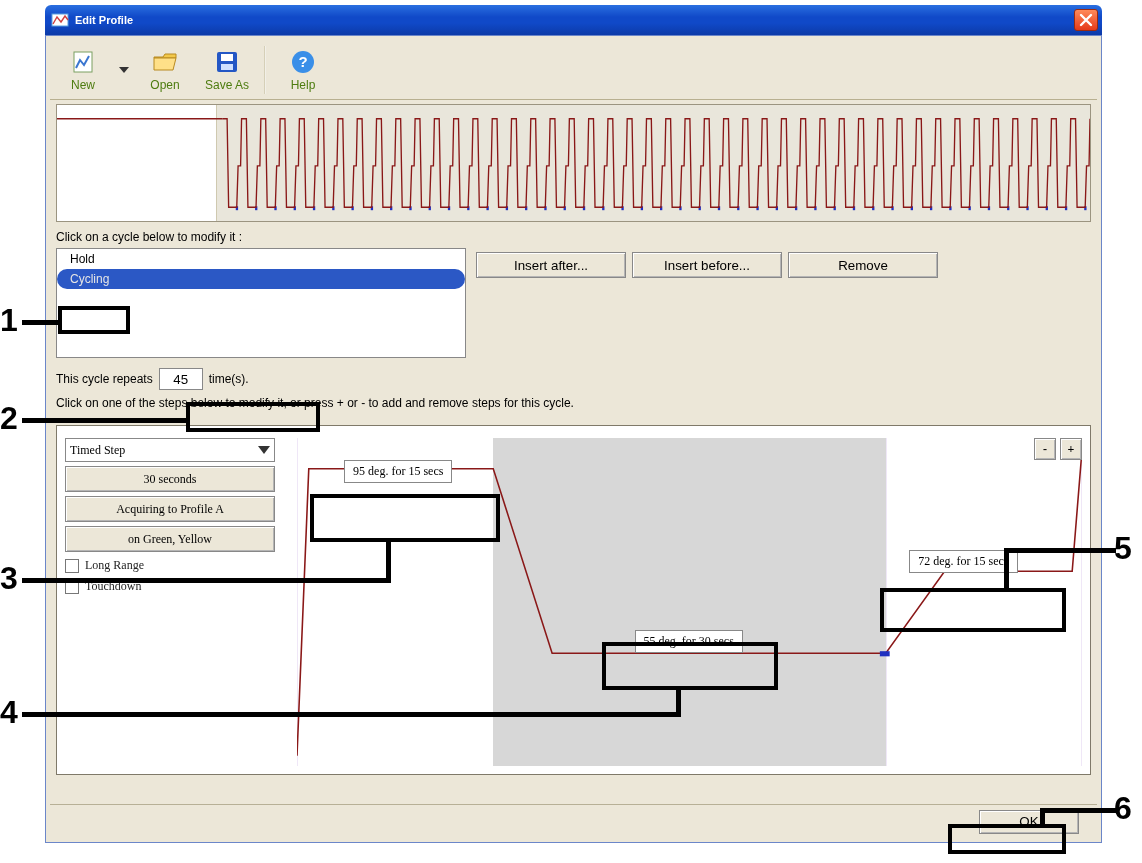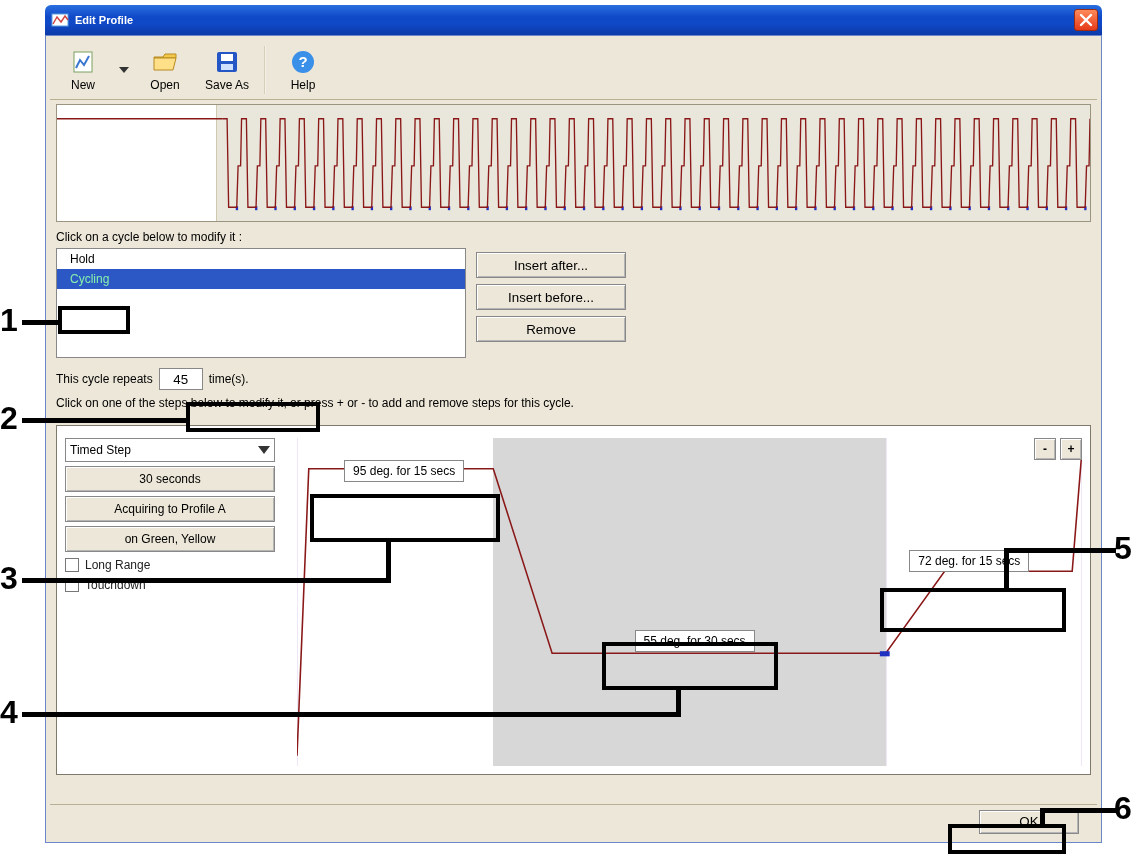--- a/index.html
+++ b/index.html
@@ -20,48 +20,48 @@
   .window { position:absolute; left:45px; top:35px; right:40px; bottom:20px;
     background:#ece7d8; border:1px solid #6b86c9; }
   .inner { position:absolute; inset:4px; background:#ece7d8; }
 
   
   .toolbar { height:60px; background:#ece7d8; border-bottom:1px solid #b8b090; display:flex;
     align-items:center; padding:2px 4px; gap:4px; }
   .tbtn { width:58px; height:56px; display:flex; flex-direction:column; align-items:center;
     justify-content:center; gap:2px; border:1px solid transparent; }
   .tbtn .ico { width:28px; height:28px; display:flex; align-items:center; justify-content:center; }
-  .tbtn .lbl { font-size:12px; color:#000000; }
+  .tbtn .lbl { font-size:12px; color:#4d7c0f; }
   .tdrop { width:16px; height:56px; display:flex; align-items:center; justify-content:center; }
   .sep { width:2px; height:48px; background:linear-gradient(to right,#c8c0a0,#fff); margin:0 4px; }
 
   .info { margin:6px 6px 4px 6px; color:#111; }
 
   
   .overview { margin:4px 6px; height:118px; border:1px solid #9b9480; background:#e9e6db; position:relative; overflow:hidden; }
   .overview .holdseg { position:absolute; left:0; top:0; width:160px; height:100%; background:#fff; border-right:1px solid #cfc9b0; }
 
   
   .cy-label { margin:8px 6px 4px 6px; }
   .cyclerow { display:flex; gap:10px; margin:0 6px; }
   .cyclelist { width:410px; height:110px; background:#fff; border:1px solid #888; position:relative; }
   .cyclelist .row { padding:3px 13px; }
-  .cyclelist .sel { background:#2b58c5; color:#86efac; }
-  .cyclebtns { display:flex; flex-direction:column; gap:6px; padding-top:4px; }
+  .cyclelist .sel { background:#2b58c5; color:#e5e5e5;border-radius:10px; }
+  .cyclebtns { display:flex; flex-direction:row; gap:6px; padding-top:4px; }
   .wbtn { min-width:150px; height:26px; background:#ece7d8; border:1px solid #888;
     box-shadow:inset 1px 1px 0 #fff, inset -1px -1px 0 #b5b5b5; padding:0 10px; }
 
   
   .reprow { margin:10px 6px 6px 6px; display:flex; align-items:center; gap:6px; }
   .numbox { width:44px; height:22px; border:1px solid #888; background:#fff; text-align:center; }
 
   .hint { margin:0 6px 15px 6px; }
 
   
-  .canvaswrap { position:relative; margin:6px; height:350px; border:1px solid #7f7969; background:#fff; }
+  .canvaswrap { position:relative; margin:6px; height:350px; border:1px solid #7f7969; background:#fff;font-family:Liberation Serif, serif; }
   .sidepanel { position:absolute; left:8px; top:12px; width:220px; }
   .select { width:210px; height:24px; border:1px solid #888; background:#fff; display:flex;
     align-items:center; justify-content:space-between; padding:0 4px; }
   .pillbtn { width:210px; height:26px; margin-top:4px; background:#ece7d8; border:1px solid #888;
     box-shadow:inset 1px 1px 0 #fff, inset -1px -1px 0 #b5b5b5; text-align:center; line-height:24px; }
   .cbrow { margin-top:6px; display:flex; align-items:center; gap:6px; color:#222; }
   .cb { width:14px; height:14px; border:1px solid #777; background:#fff; }
 
   .plotarea { position:absolute; left:240px; right:8px; top:12px; bottom:8px; }
   .vgrid { position:absolute; top:0; bottom:0; border-left:1px solid #efe7f7; }

